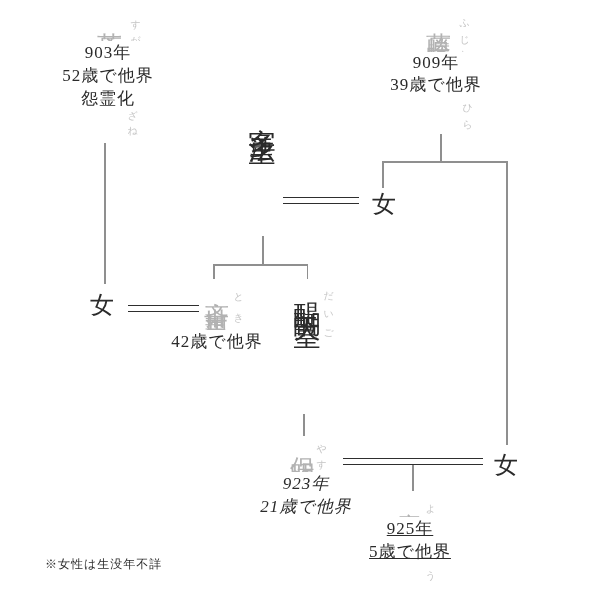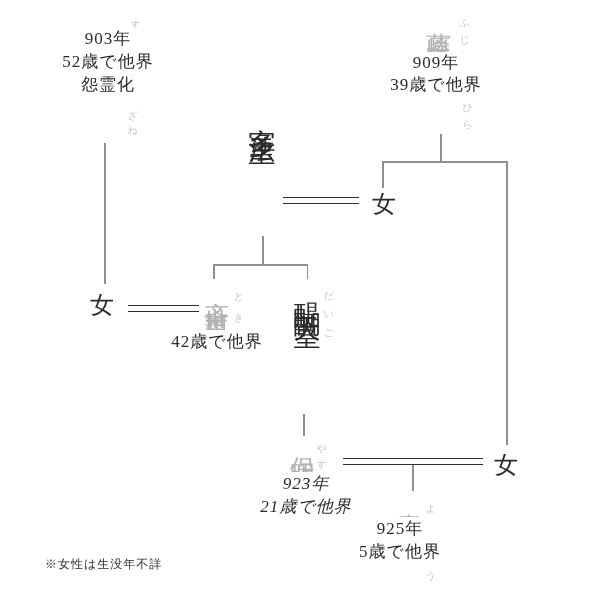--- a/index.html
+++ b/index.html
@@ -63,21 +63,21 @@
   <div class="vline" style="left:303px;top:414px;height:22px;"></div>
   <div class="vline" style="left:412px;top:465px;height:26px;"></div>
 
   <div class="dline" style="left:283px;top:197px;width:76px;"></div>
   <div class="dline" style="left:128px;top:305px;width:71px;"></div>
   <div class="dline" style="left:343px;top:458px;width:140px;"></div>
 
   <div class="vname" style="left:97px;top:12px;">菅原道真</div>
   <div class="furi" style="left:130px;top:13px;">すが</div>
   <div class="furi" style="left:127px;top:103px;">ざね</div>
-  <div class="info" style="left:108px;top:27px;text-align:center;">
+  <div class="info" style="left:108px;top:41px;text-align:center;">
     <div>903年</div>
     <div>52歳で他界</div>
     <div>怨霊化</div>
   </div>
 
   <div class="vname" style="left:426px;top:12px;">藤原時平</div>
   <div class="furi" style="left:459px;top:12px;">ふじわ</div>
   <div class="furi" style="left:462px;top:97px;">ひら</div>
   <div class="info lh22" style="left:436px;top:52px;">
     <div>909年</div>
@@ -98,21 +98,21 @@
   <div class="vname" style="left:290px;top:437px;">保明親王</div>
   <div class="furi" style="left:316px;top:437px;">やすあ</div>
   <div class="info" style="left:306px;top:472px;font-style:italic;">
     <div>923年</div>
     <div>21歳で他界</div>
   </div>
 
   <div class="vname" style="left:396px;top:493px;">慶頼王</div>
   <div class="furi" style="left:425px;top:497px;">よ</div>
   <div class="furi" style="left:425px;top:563px;">う</div>
-  <div class="info" style="left:400px;top:517px;">
+  <div class="info" style="left:410px;top:517px;text-decoration:underline;">
     <div>925年</div>
     <div>5歳で他界</div>
   </div>
 
   <div class="woman" style="left:90px;top:293px;">女</div>
   <div class="woman" style="left:372px;top:192px;">女</div>
   <div class="woman" style="left:494px;top:453px;">女</div>
 
   <div class="footnote" style="left:45px;top:556px;">※女性は生没年不詳</div>
 

